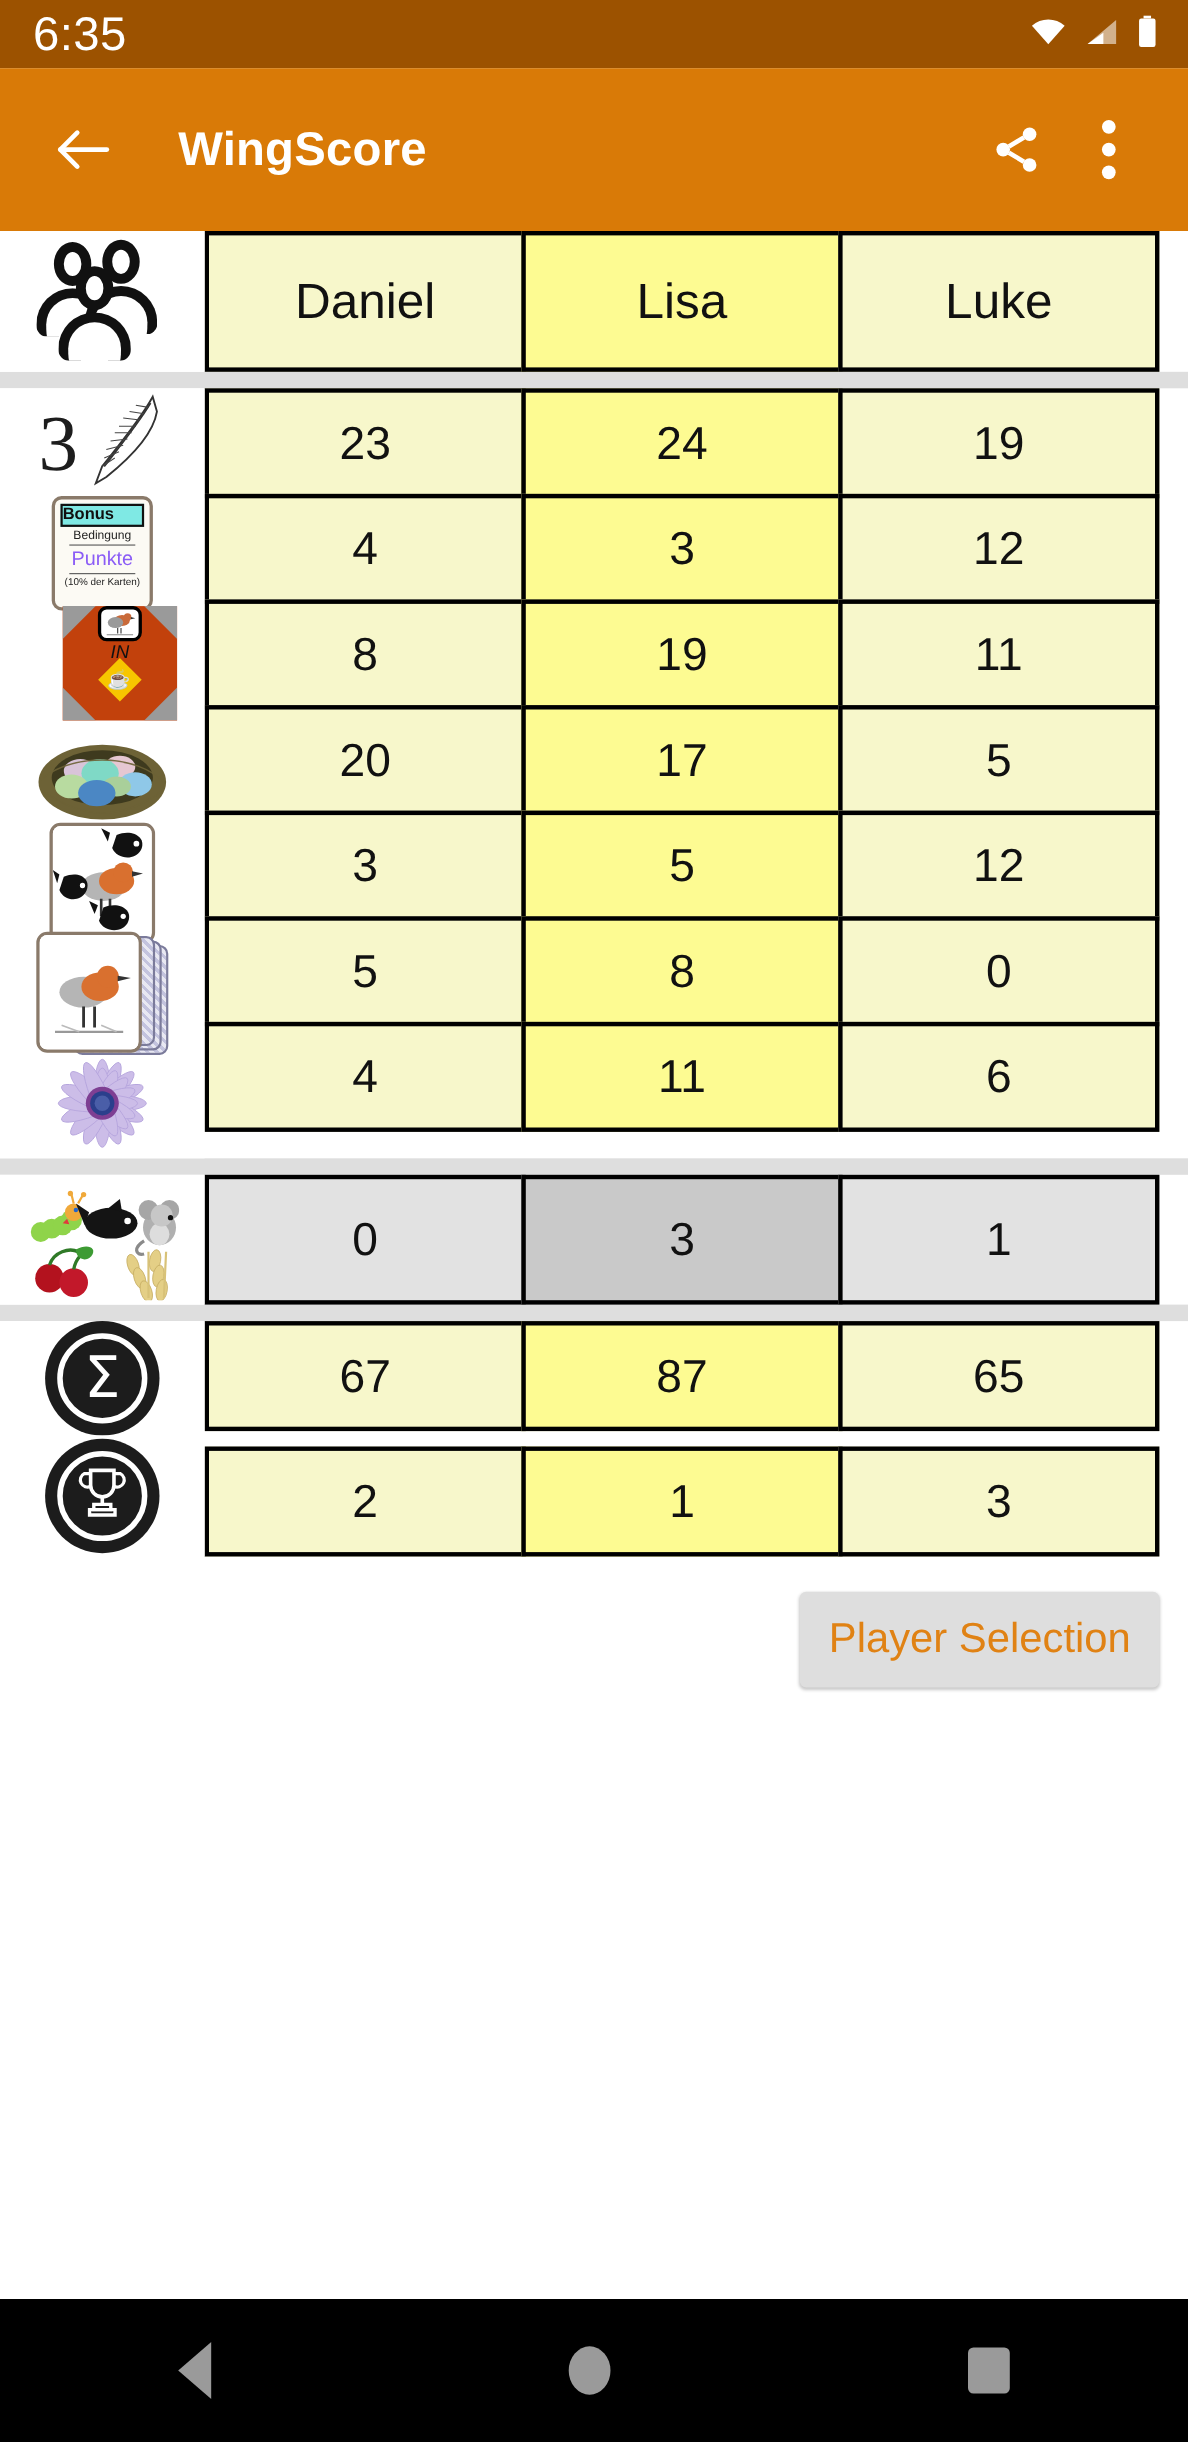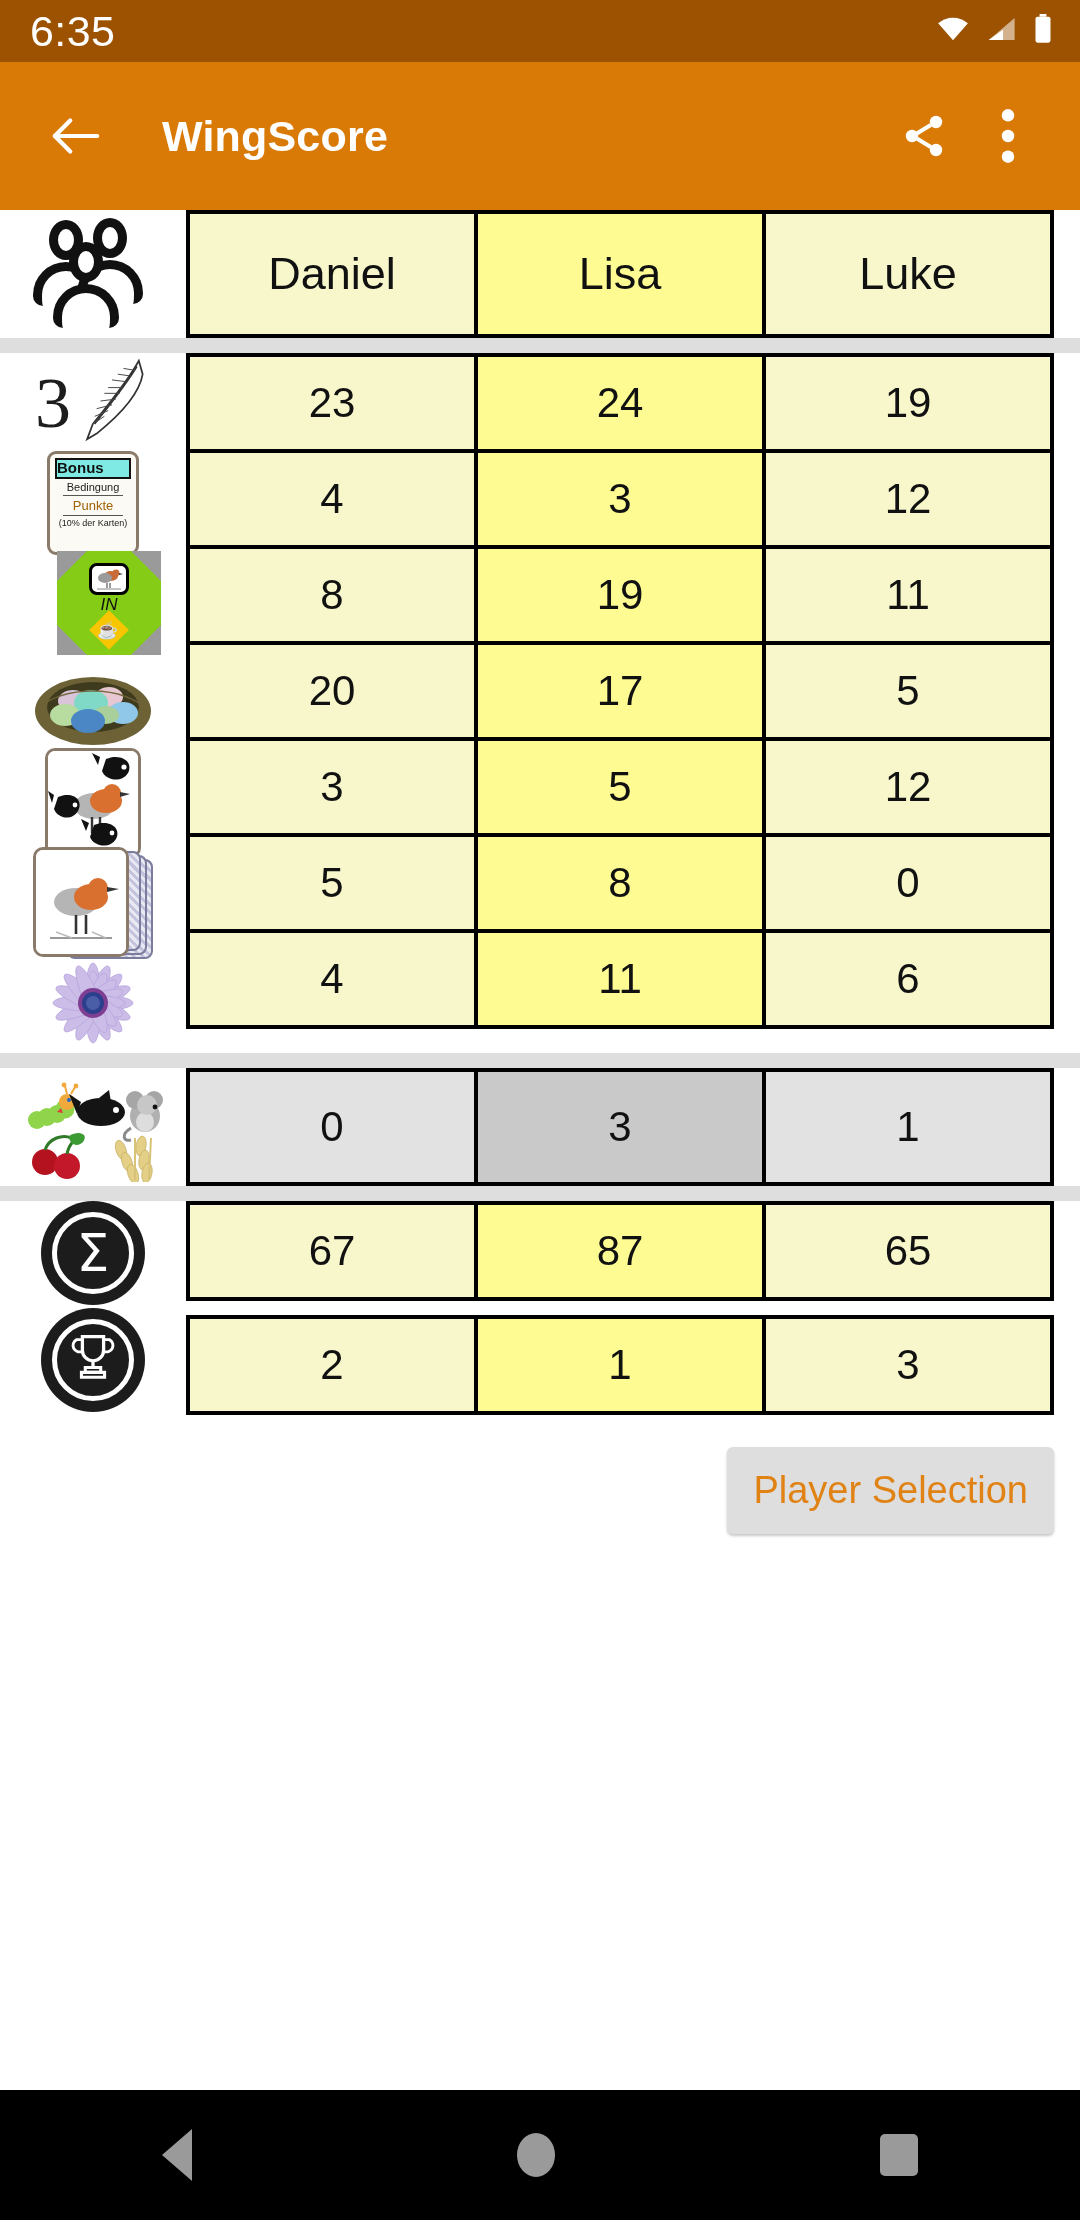--- a/index.html
+++ b/index.html
@@ -94,28 +94,28 @@
     width: 92px; height: 104px; border: 3px solid #8a7a6a; border-radius: 9px;
     background: #FCFAF4; padding: 4px 5px; display: flex; flex-direction: column;
     align-items: center; justify-content: flex-start; gap: 2px;
   }
   .bonuscard .bn {
     background: #7FE9E4; border: 2px solid #111; width: 100%; text-align: left;
     font-size: 15px; font-weight: 600; color: #101010; line-height: 1.1;
   }
   .bonuscard .bd { font-size: 11px; color: #222; text-align: right; }
   .bonuscard .ln { width: 78%; height: 1px; background: #555; }
-  .bonuscard .pk { font-size: 13px; color: #a16207; text-align: right; }
+  .bonuscard .pk { font-size: 18px; color: #8b5cf6; text-align: right; }
   .bonuscard .pc { font-size: 9px; color: #222; }
 
   
   .goaltile {
-    width: 104px; height: 104px; background: #84cc16; position: relative;
+    width: 104px; height: 104px; background: #c2410c; position: relative;
     overflow: hidden; display: flex; flex-direction: column; align-items: center;
-    justify-content: center; gap: 1px; margin-left: 32px;
+    gap: 1px; margin-left: 32px;
   }
   .goaltile .corner { position: absolute; width: 0; height: 0; }
   .goaltile .c1 { top: 0; left: 0; border-top: 30px solid #9a9a9a; border-right: 30px solid transparent; }
   .goaltile .c2 { top: 0; right: 0; border-top: 30px solid #9a9a9a; border-left: 30px solid transparent; }
   .goaltile .c3 { bottom: 0; left: 0; border-bottom: 30px solid #9a9a9a; border-right: 30px solid transparent; }
   .goaltile .c4 { bottom: 0; right: 0; border-bottom: 30px solid #9a9a9a; border-left: 30px solid transparent; }
   .goaltile .minicard {
     width: 40px; height: 32px; border: 3px solid #000; border-radius: 8px;
     background: #fff; z-index: 2; overflow: hidden; position: relative;
   }

